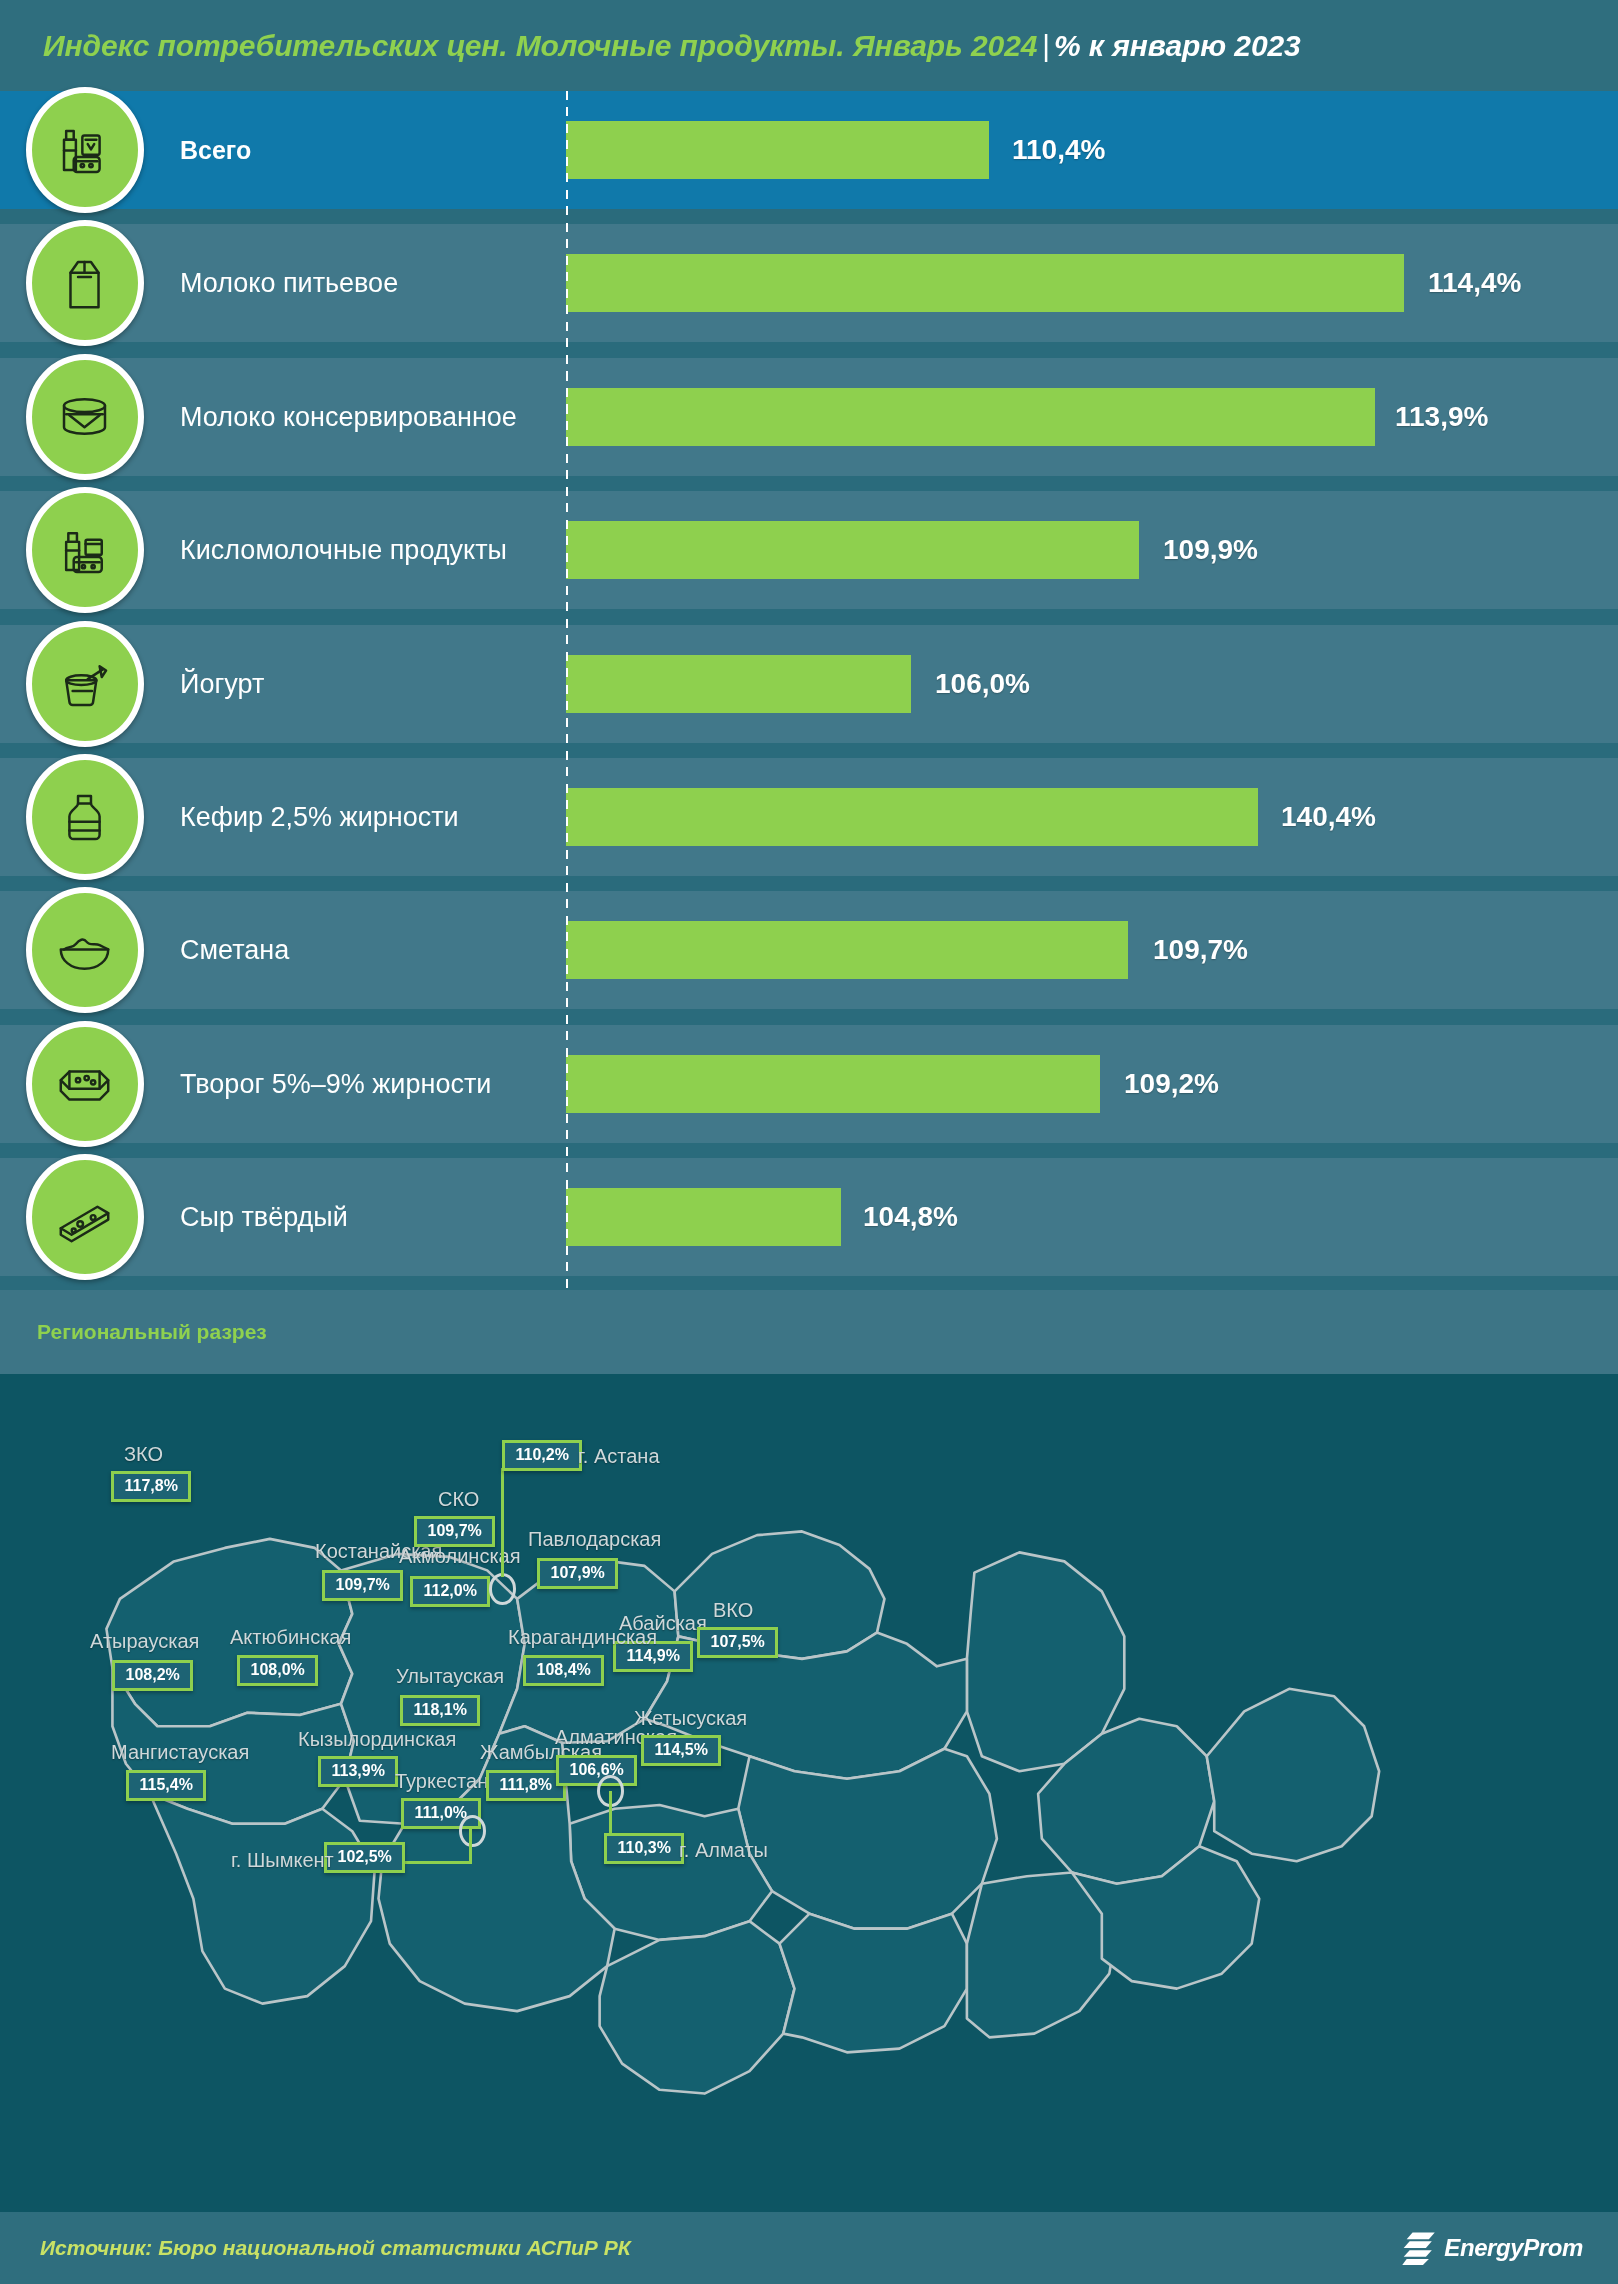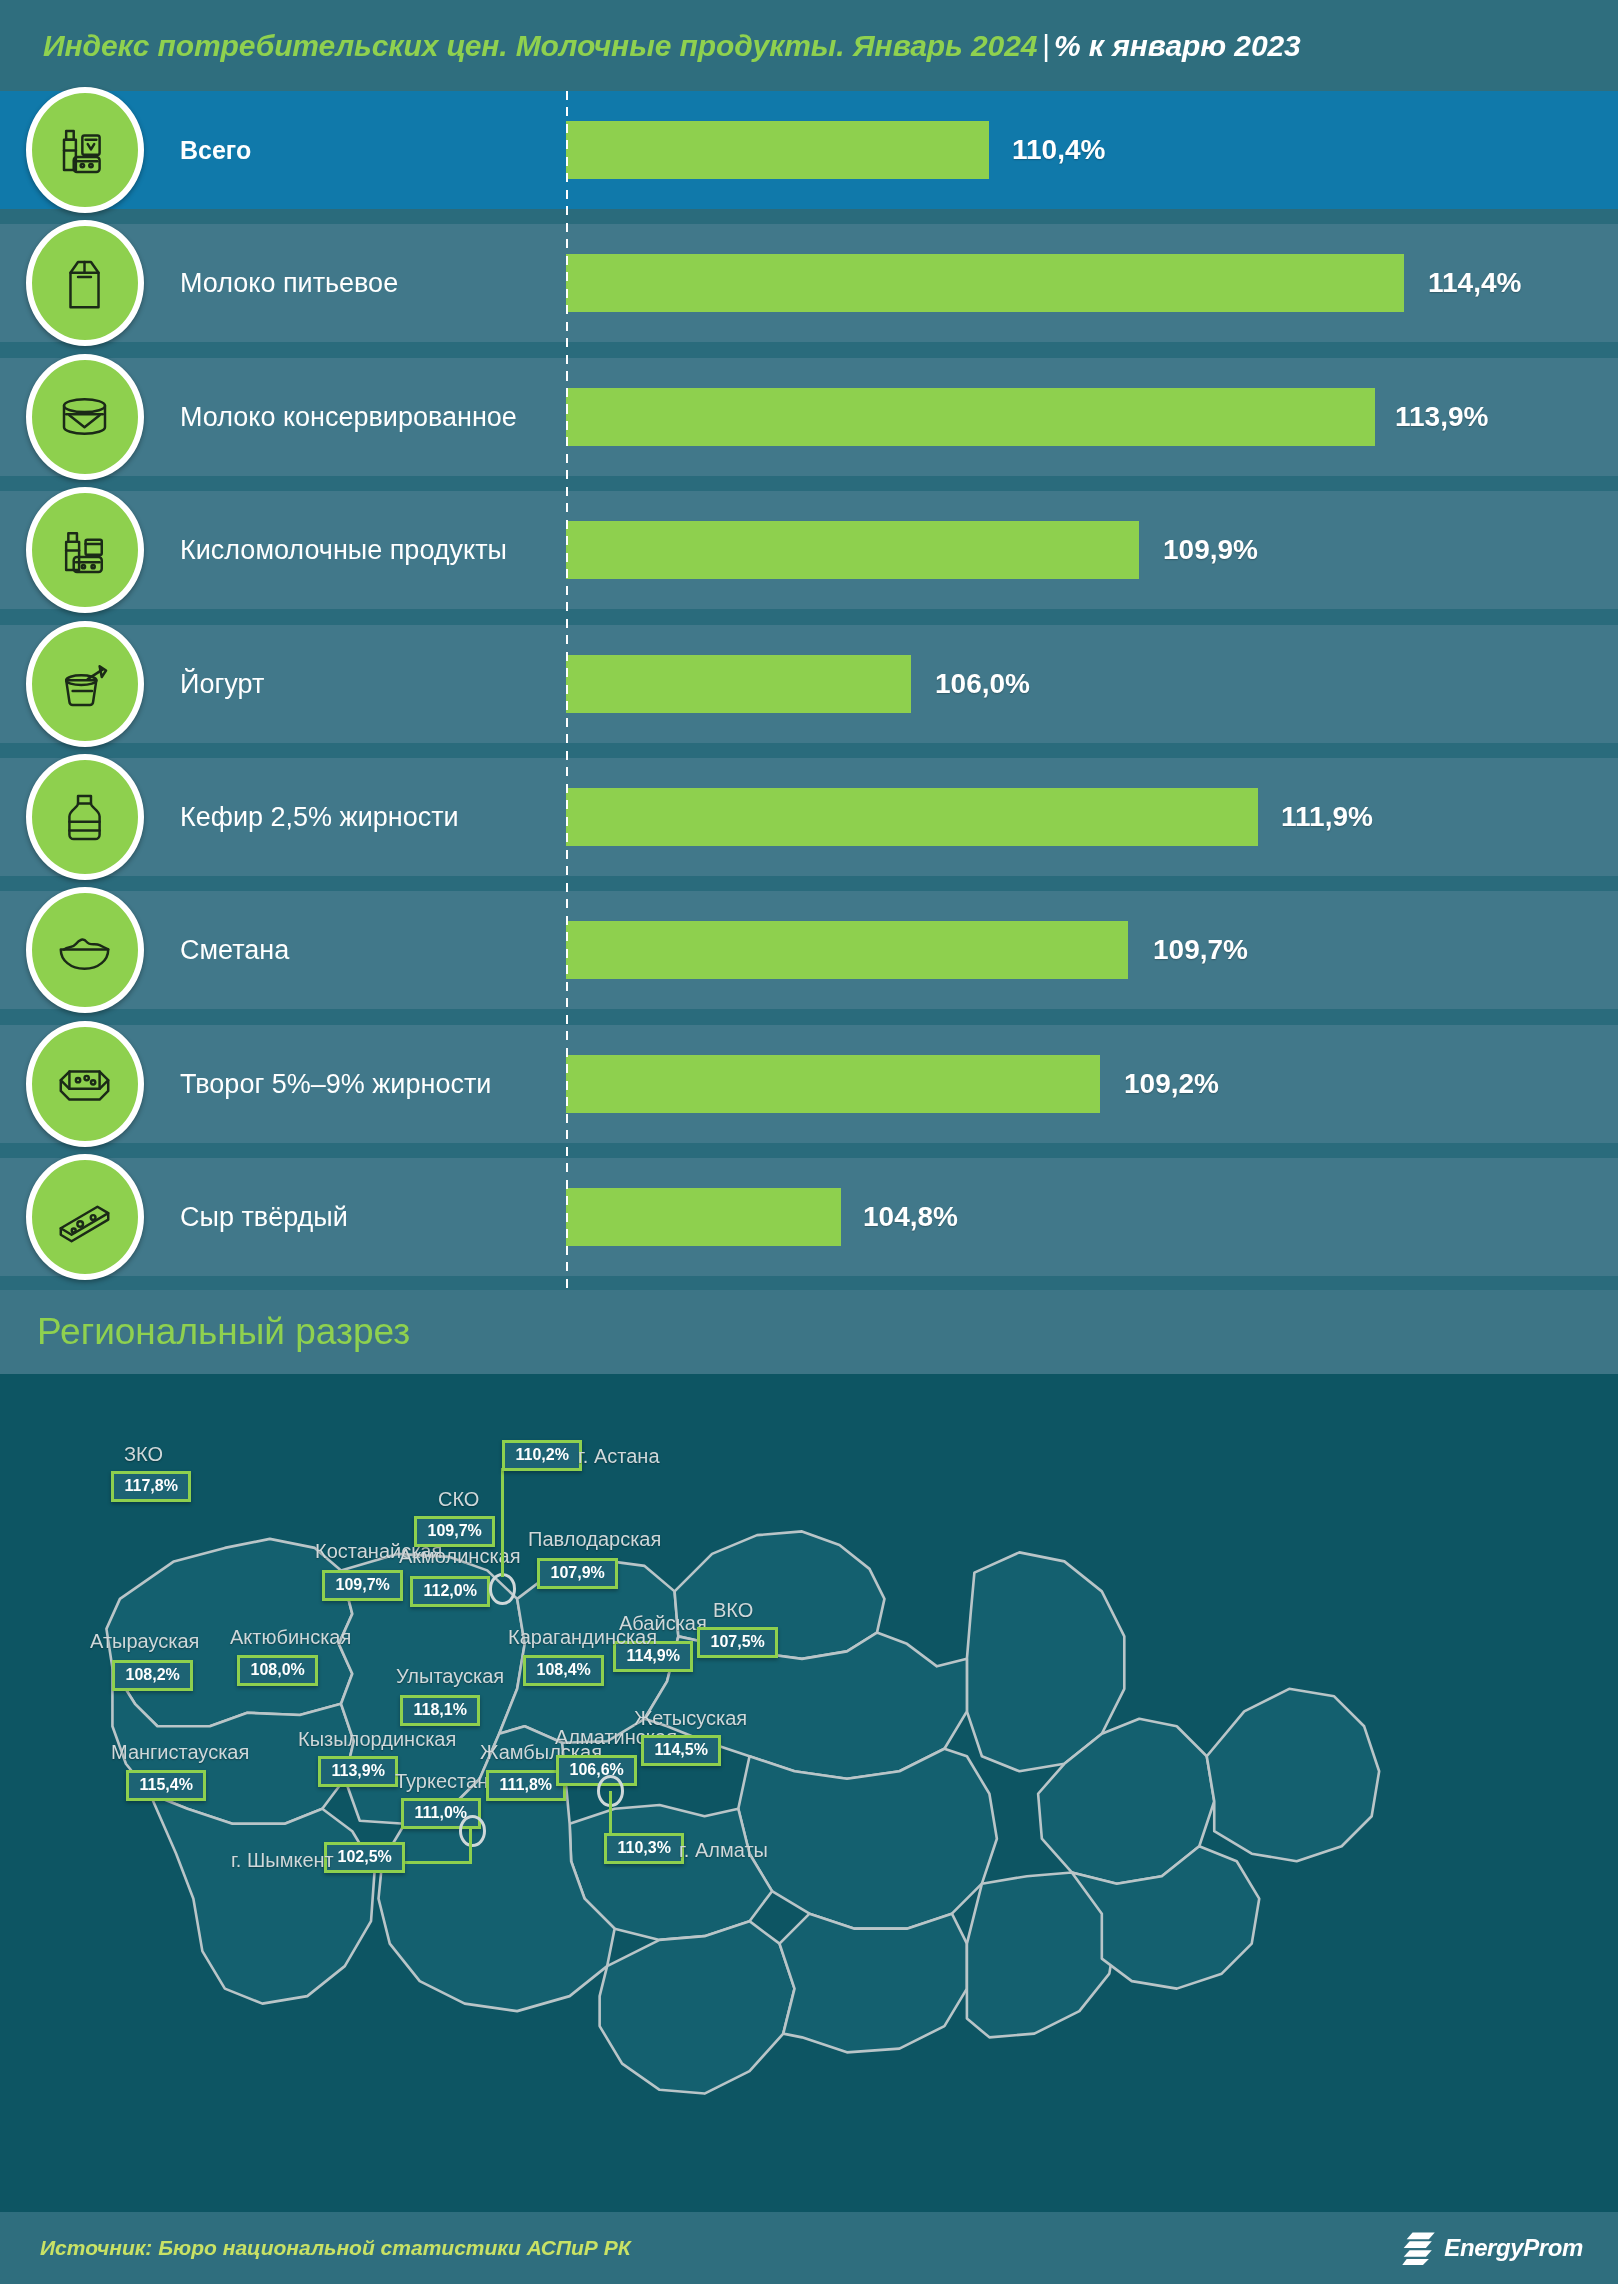--- a/index.html
+++ b/index.html
@@ -65,21 +65,21 @@
     background: repeating-linear-gradient(to bottom, #ffffff 0 9px, transparent 9px 16.5px);
     z-index: 4;
   }
 
   
   .region-head {
     position: absolute; left: 0; top: 1290px; width: 1619px; height: 84px;
     background: #3d7586; display: flex; align-items: center;
   }
   .region-head-title {
-    margin-left: 37px; color: #8fd14f; font-size: 37px; font-weight: normal;
+    margin-left: 37px; color: #8fd14f; font-size: 21px; font-weight: bold;
   }
 
   .map-area {
     position: absolute; left: 0; top: 1374px; width: 1619px; height: 838px;
     background: #0d5563; overflow: hidden;
   }
   .map-svg { position: absolute; left: 0; top: 0; width: 1619px; height: 838px; }
 
   .rlabel {
     position: absolute; color: #cfd8da; font-size: 20px; white-space: nowrap;
@@ -215,21 +215,21 @@
       <div class="icon-badge">
         <svg viewBox="0 0 64 64" fill="none" stroke="#1b2a17" stroke-width="2.3" stroke-linejoin="round" stroke-linecap="round">
           <path d="M26 12h12v7h-12z"></path>
           <path d="M26 19c0 4-8 6-8 12v17a4 4 0 0 0 4 4h20a4 4 0 0 0 4-4V31c0-6-8-8-8-12"></path>
           <path d="M18 36h28"></path>
             <path d="M18 44h28"></path>
         </svg>
       </div>
       <div class="row-label">Кефир 2,5% жирности</div>
       <div class="bar" style="left:566px; width:692px"></div>
-      <div class="bar-value" style="left:1281px">111,9%</div>
+      <div class="bar-value" style="left:1281px">140,4%</div>
     </div>
 
     <div class="row" style="top:800px">
       <div class="icon-badge">
         <svg viewBox="0 0 64 64" fill="none" stroke="#1b2a17" stroke-width="2.3" stroke-linejoin="round" stroke-linecap="round">
           <path d="M10 31h44c0 10-9 18-22 18S10 41 10 31z"></path>
           <path d="M13 31c4-3 8-1 11-5 3-4 7-6 10-2 3 4 8 1 12 3 3 1.5 5 2.5 8 4"></path>
         </svg>
       </div>
       <div class="row-label">Сметана</div>

